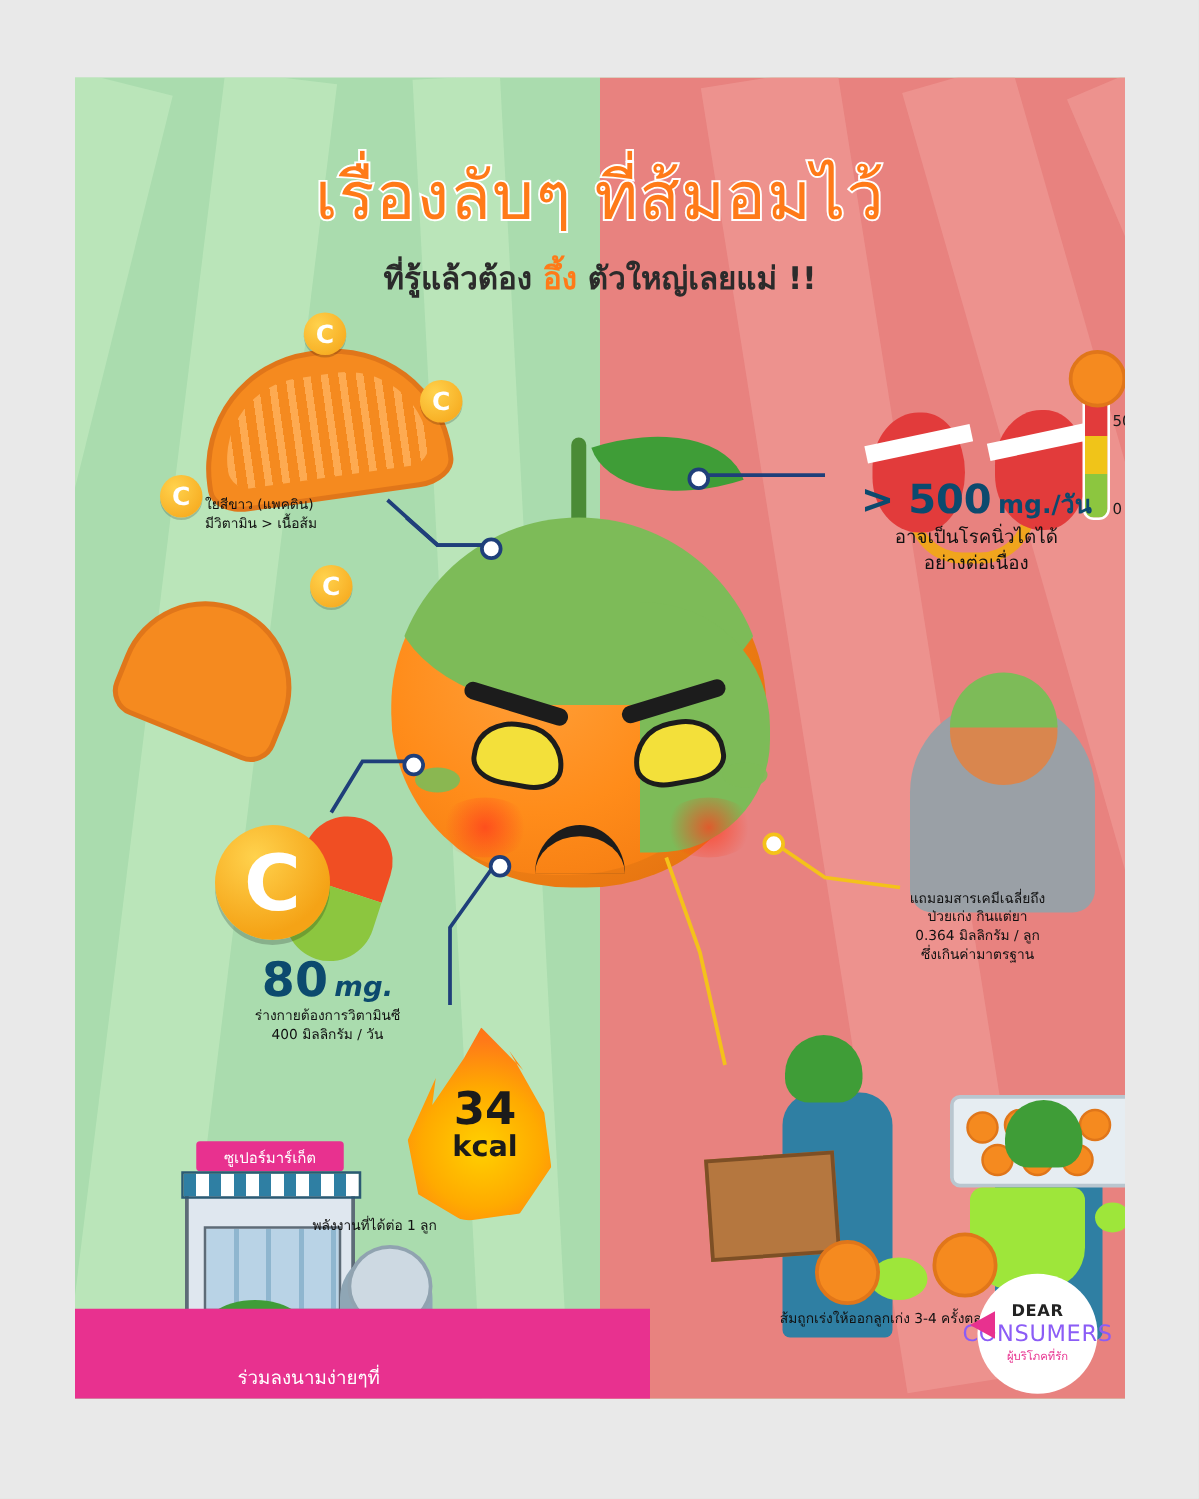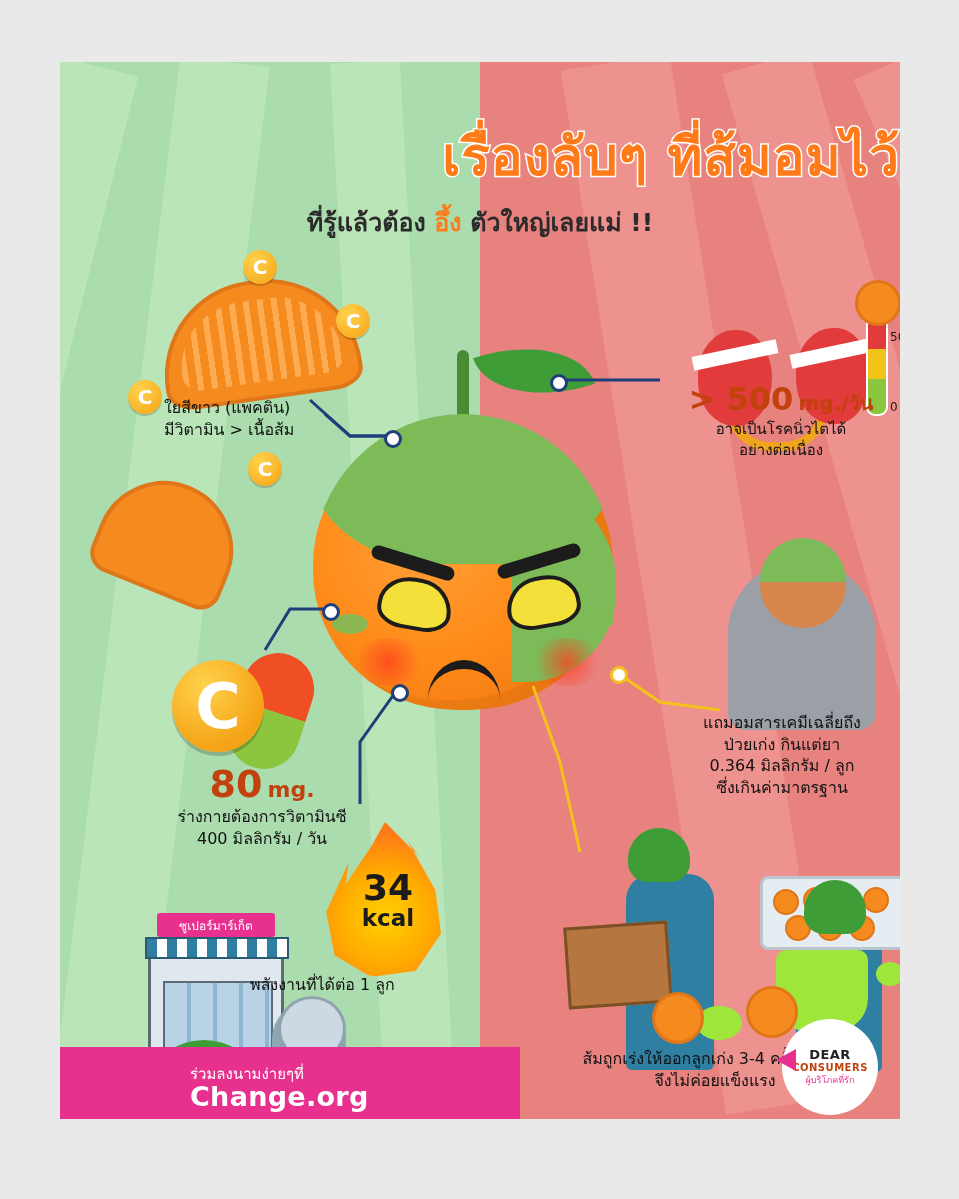--- a/index.html
+++ b/index.html
@@ -77,40 +77,40 @@
     width: 96px; height: 96px;
     border-radius: 50%;
     background: #fff;
     z-index: 32;
     display: flex;
     flex-direction: column;
     align-items: center;
     justify-content: center;
   }
   .badge .b1 { font-size: 13px; font-weight: bold; color:#222; letter-spacing:.5px;}
-  .badge .b2 { font-size: 10px; font-weight: bold; color:#c2410c; letter-spacing:.5px;}
+  .badge .b2 { font-size: 18px; font-weight: normal; color:#8b5cf6; letter-spacing:.5px;}
   .badge .b3 { font-size: 9px; color:#e8318f; }
   .badge .megaphone {
     position: absolute;
     left: -6px;
     top: 30px;
     width: 0; height: 0;
     border-top: 11px solid transparent;
     border-bottom: 11px solid transparent;
     border-right: 20px solid #e8318f;
   }
 
   
   .headline {
     position: absolute;
     left: 0; right: 0;
     top: 52px;
-    text-align: right;
+    text-align: center;
     font-size: 53px;
-    font-weight: bold;
+    font-weight: normal;
     color: #ff7a18;
     -webkit-text-stroke: 3px #ffffff;
     paint-order: stroke fill;
     letter-spacing: 1px;
   }
   .subhead {
     position: absolute;
     left: 0; right: 0;
     top: 140px;
     text-align: center;
@@ -222,24 +222,24 @@
     border: 3px solid #1f3f7a;
     z-index: 20;
   }
   .dot.y { border-color: #f4c21a; }
   svg.lines { position: absolute; left:0; top:0; width: 840px; height: 1057px; z-index: 19; pointer-events: none; }
 
   
   .callout { position: absolute; z-index: 21; }
   .callout .big {
     font-weight: bold;
-    color: #c2410c;
+    color: #0c4a6e;
   }
   .callout .txt {
-    font-size: 16px;
+    font-size: 11px;
     color: #111;
     line-height: 1.35;
   }
 
   
   .seg {
     position: absolute;
     left: 100px; top: 218px;
     width: 190px; height: 112px;
     background: #f58a1f;
@@ -593,21 +593,21 @@
   <div class="capsule">
     <div class="top"></div>
     <div class="bot"></div>
   </div>
   <div class="bigC">C</div>
   <div class="dot" style="left:262px; top:541px;"></div>
 
   <div class="callout" style="left:62px; top:700px; width:280px; text-align:center;">
     <div>
       <span class="big" style="font-size:38px;">80</span>
-      <span class="big" style="font-size:22px;">mg.</span>
+      <span class="big" style="font-size:22px;font-style:italic;">mg.</span>
     </div>
     <div class="txt">ร่างกายต้องการวิตามินซี</div>
     <div class="txt">400 มิลลิกรัม / วัน</div>
   </div>
 
   <div class="flame"></div>
   <div class="kcal">
     <div class="n">34</div>
     <div class="u">kcal</div>
   </div>
@@ -665,37 +665,35 @@
   <div class="w2 worker"></div>
   <div class="w-head-green" style="left:744px; top:818px;"></div>
   <div class="bucket"></div>
   <div class="splash" style="left:636px; top:944px; width:46px; height:34px;"></div>
   <div class="splash" style="left:816px; top:900px; width:28px; height:24px;"></div>
   <div class="mini-orange" style="left:592px; top:930px;"></div>
   <div class="mini-orange" style="left:686px; top:924px;"></div>
 
   <div class="callout" style="left:470px; top:986px; width:370px; text-align:center;">
     <div class="txt">ส้มถูกเร่งให้ออกลูกเก่ง 3-4 ครั้งตลอดปี</div>
-    <div class="txt">จึงไม่ค่อยแข็งแรง</div>
   </div>
 
   <div class="market">
     <div class="sign">ซูเปอร์มาร์เก็ต</div>
     <div class="roof"></div>
     <div class="door"></div>
   </div>
   <div class="turtle"></div>
   <div class="grandma">
       <div class="face"></div>
     </div>
 
   <div class="footer-band"></div>
   <div class="footer-text">
     <div class="l1">ร่วมลงนามง่ายๆที่</div>
-    <div class="l2">Change.org</div>
   </div>
   <div class="badge">
     <div class="megaphone"></div>
     <div class="b1">DEAR</div>
     <div class="b2">CONSUMERS</div>
     <div class="b3">ผู้บริโภคที่รัก</div>
   </div>
 
 </div>
 

